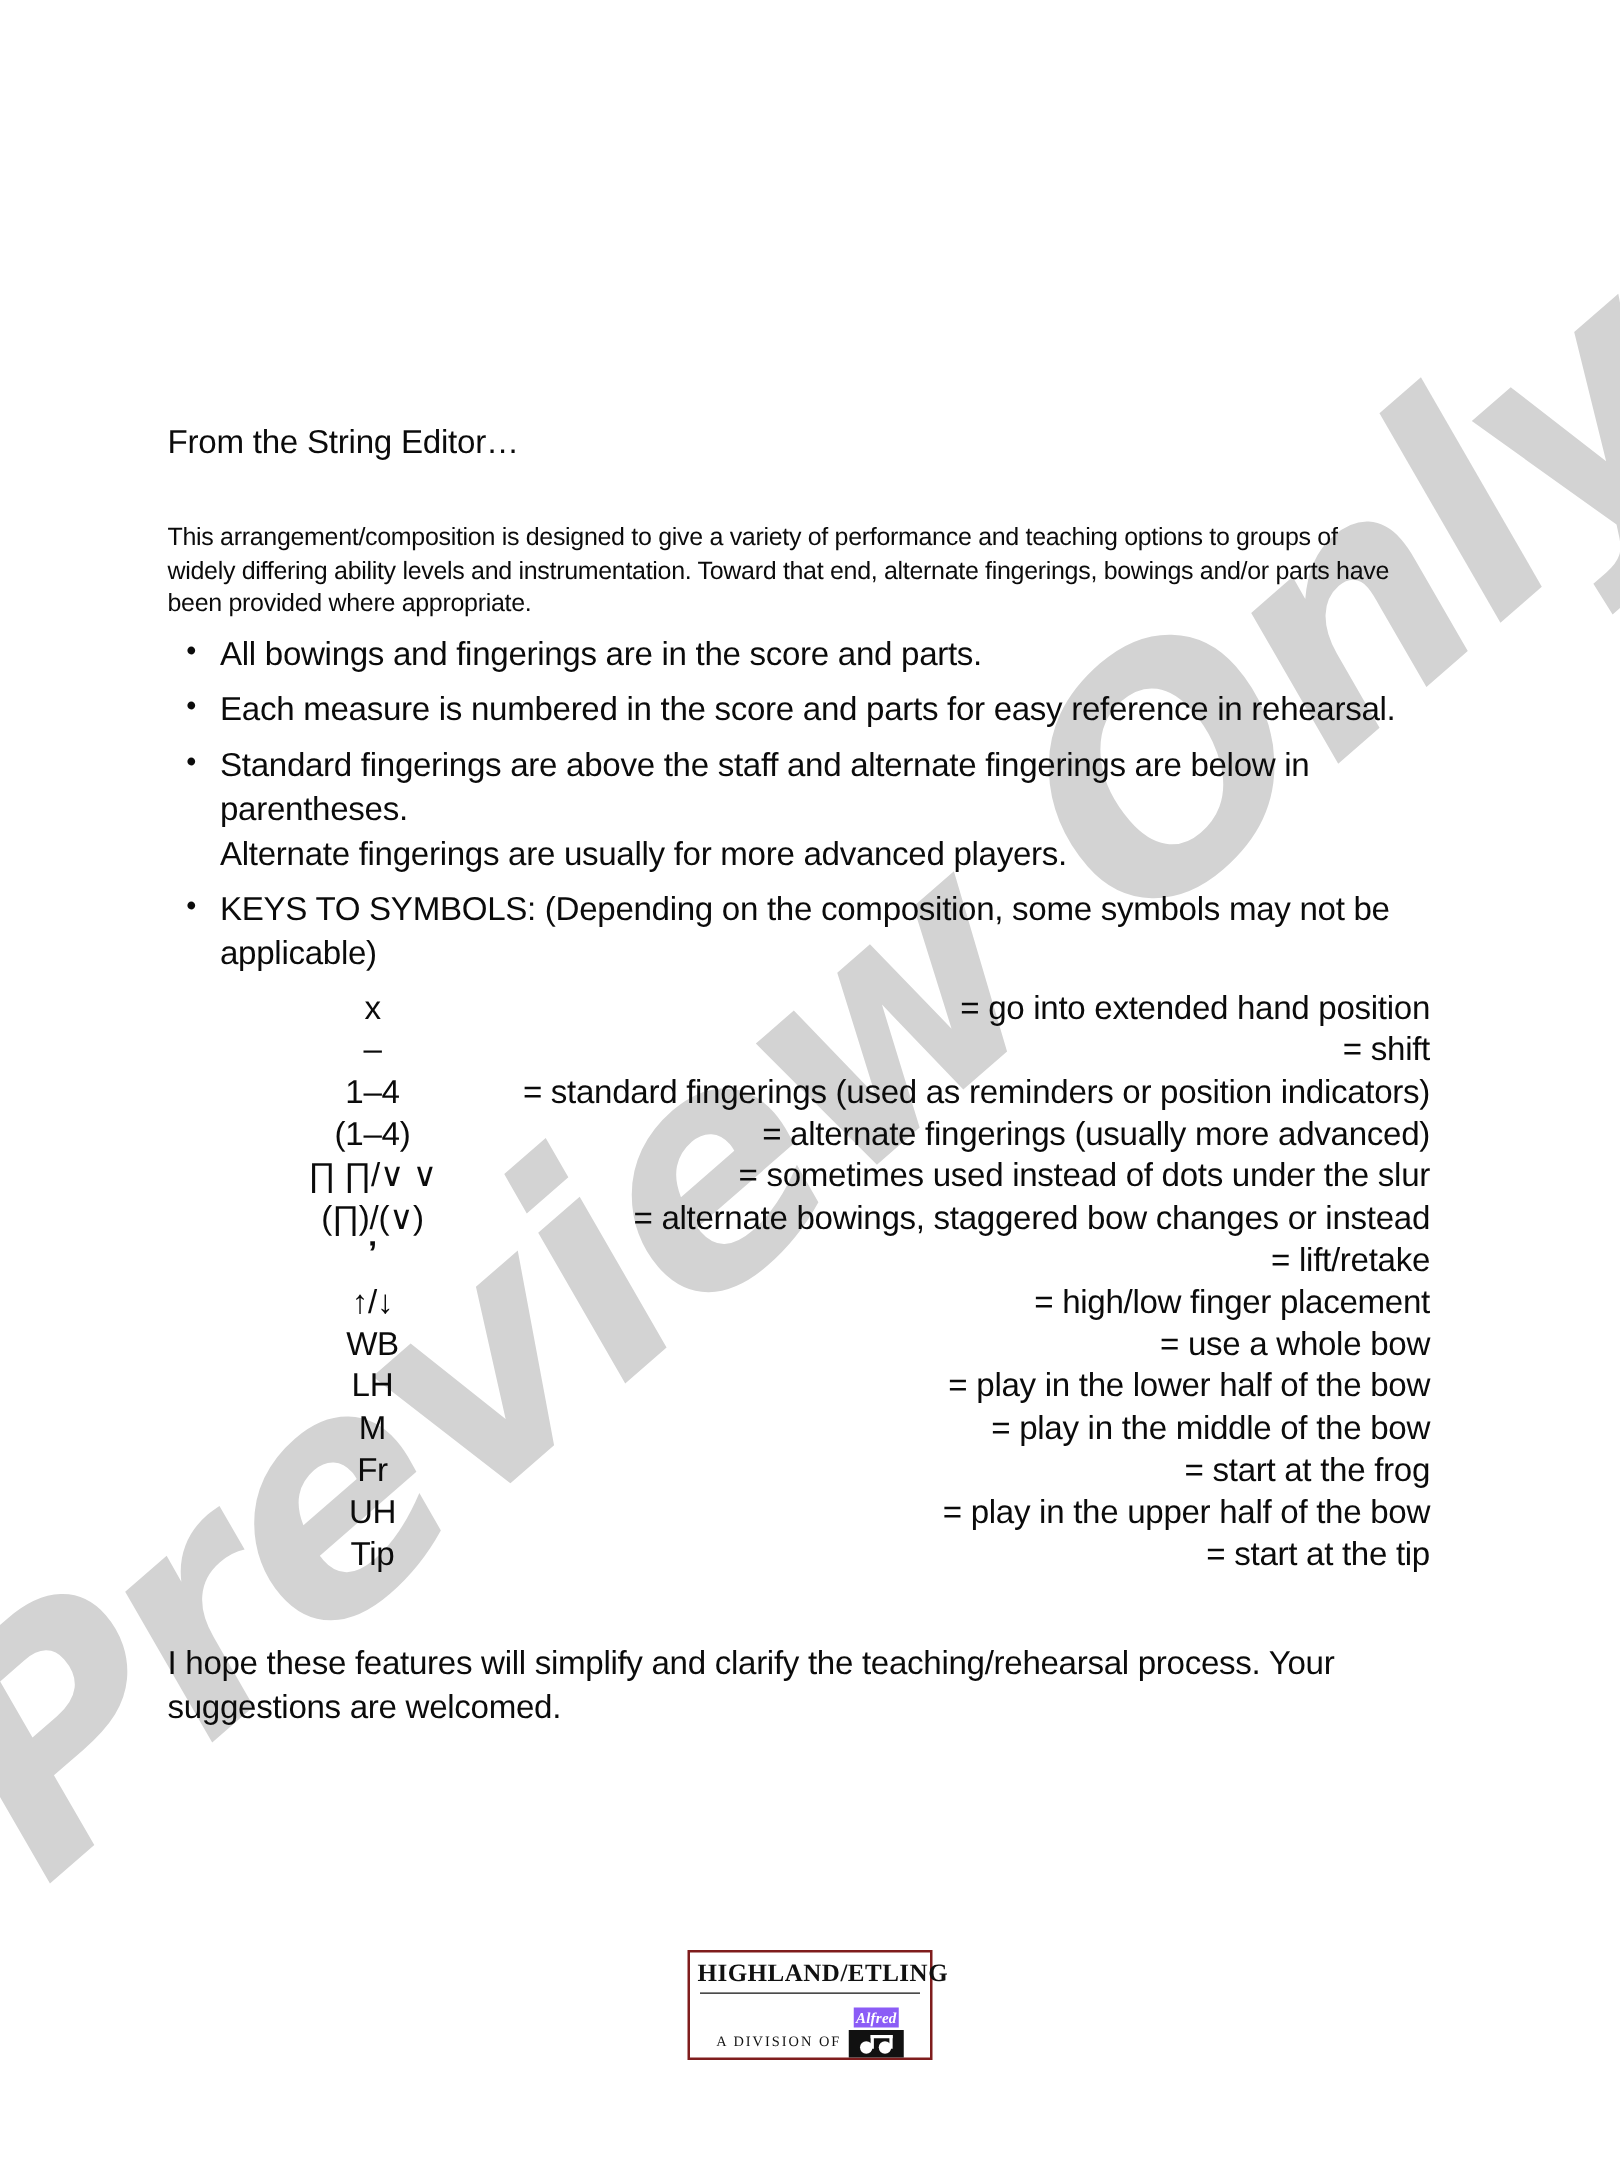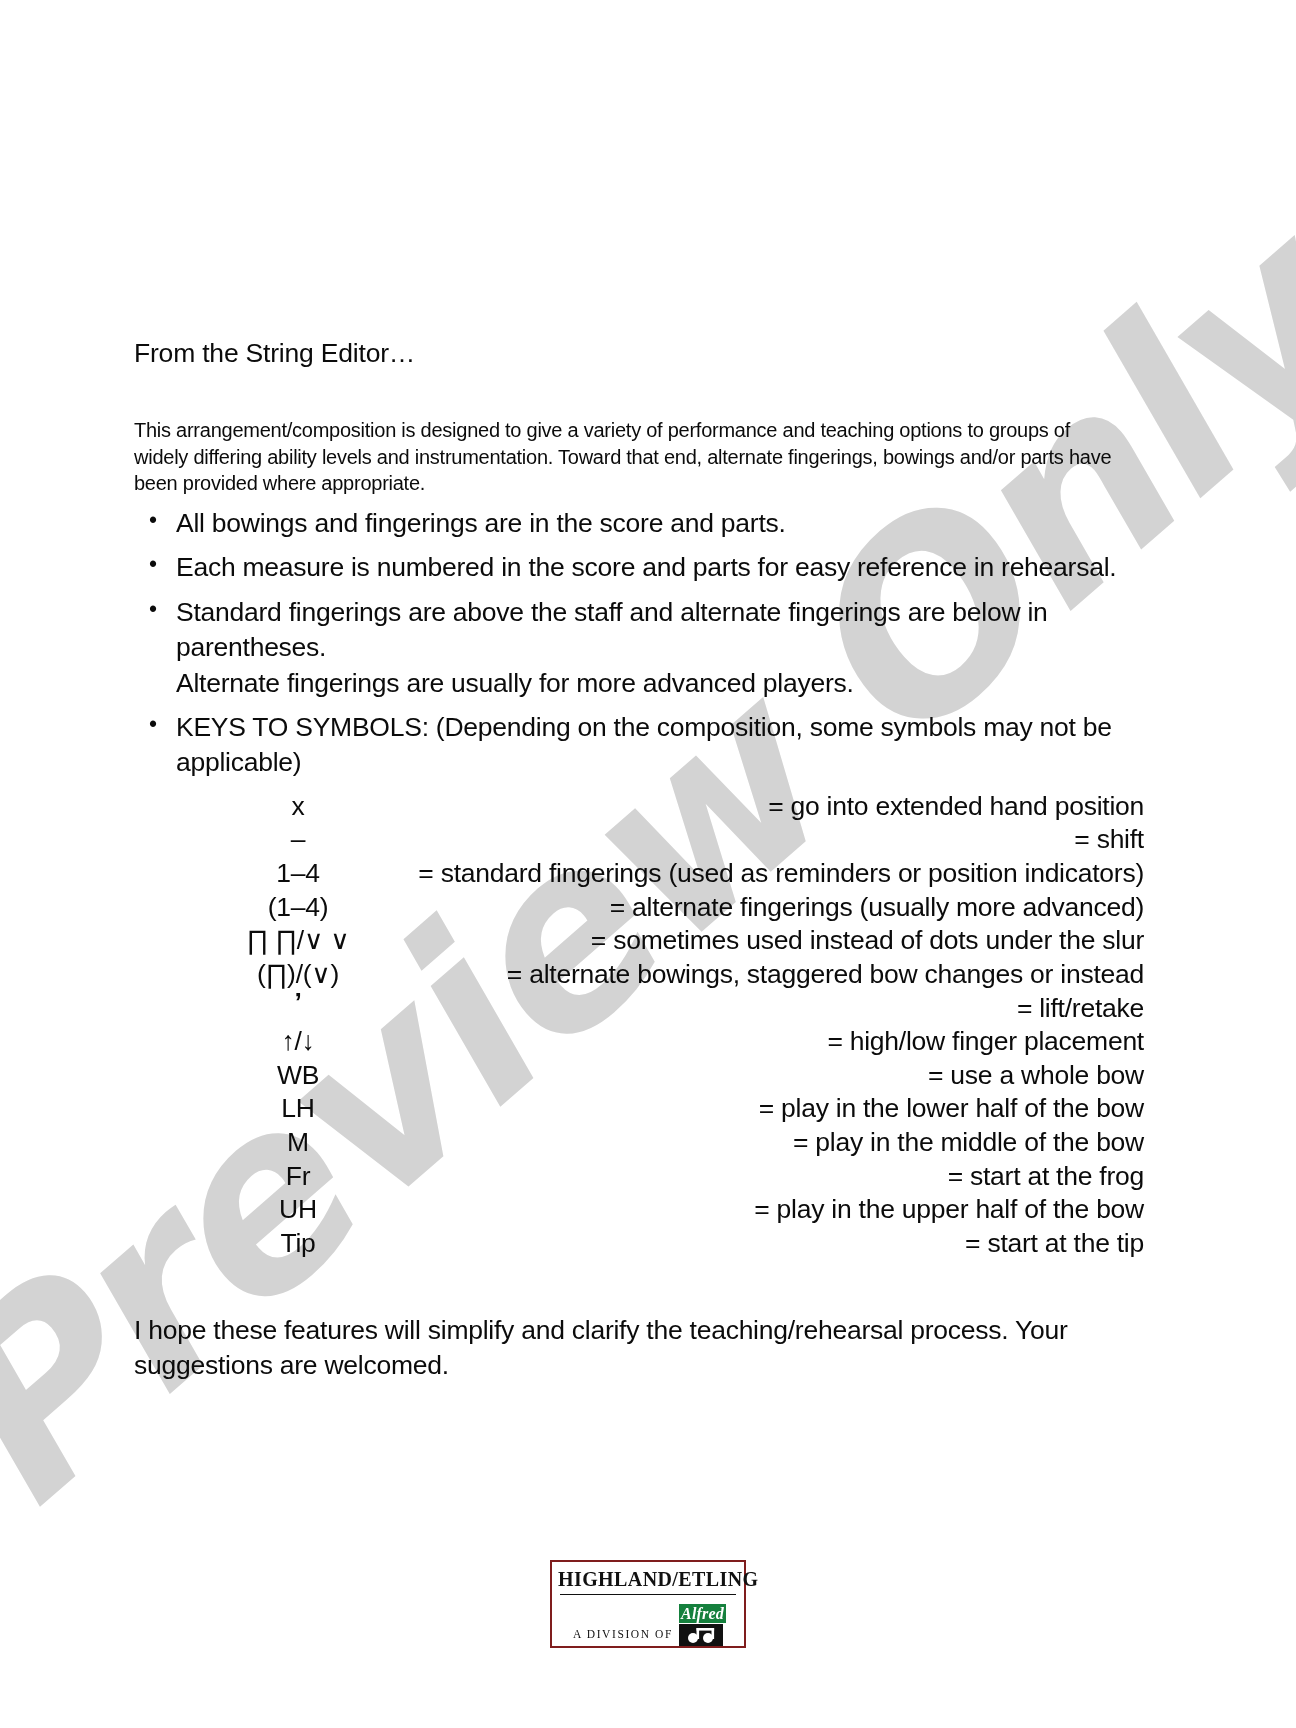--- a/index.html
+++ b/index.html
@@ -174,24 +174,24 @@
     letter-spacing: 1.6px;
     color: #111;
     text-transform: uppercase;
   }
   .alfred-mark {
     width: 44px;
     position: relative;
     top: 6px;
   }
   .alfred-word {
-    background: #15803d;
+    background: #8b5cf6;
     color: #fff;
     font-family: "Liberation Serif", serif;
-    font-size: 16px;
+    font-size: 12px;
     font-weight: 700;
     font-style: italic;
     letter-spacing: 0.2px;
     padding: 1px 2px;
     line-height: 1.15;
   }
   .alfred-glyph {
     background: #111;
     color: #fff;
     margin-top: 1px;

